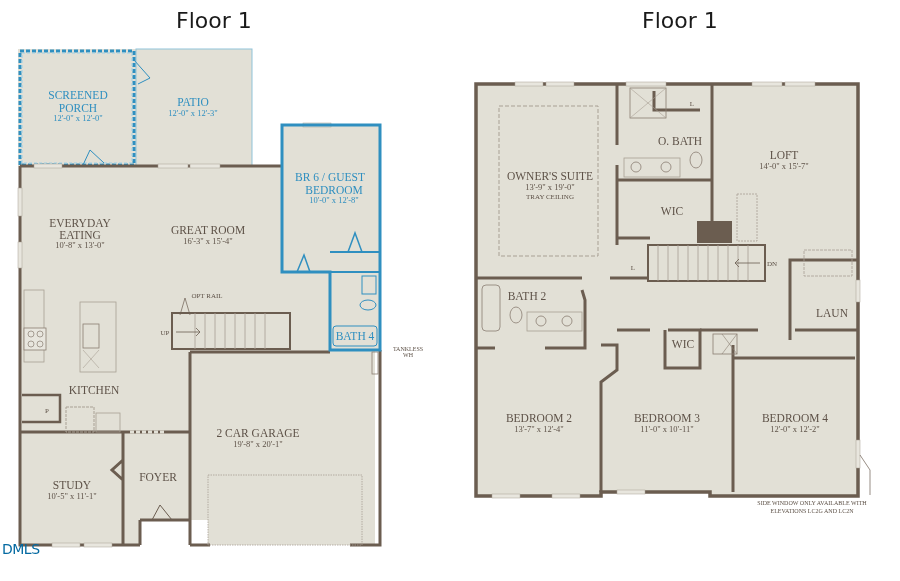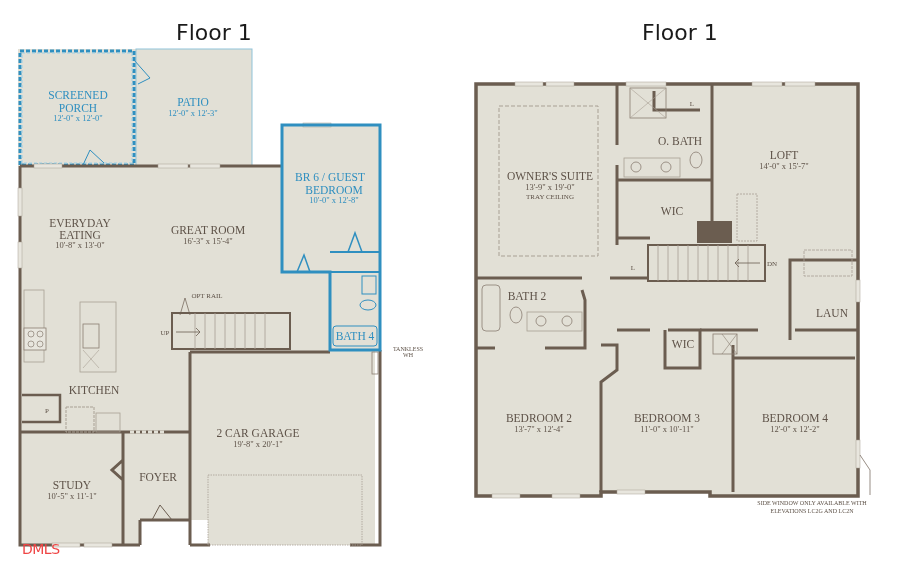--- a/index.html
+++ b/index.html
@@ -1,27 +1,27 @@
 <!DOCTYPE html>
 <html><head>
 <meta charset="utf-8">
 <style>
   html, body { margin:0; padding:0; background:#ffffff; }
   body { width:900px; height:581px; position:relative; overflow:hidden; font-family:"DejaVu Sans", sans-serif; }
-  .floor-title { position:absolute; top:20px; font-family:"DejaVu Sans", sans-serif; font-size:22px; color:#1a1a1a; }
+  .floor-title { position:absolute; top:8px; font-family:"DejaVu Sans", sans-serif; font-size:22px; color:#1a1a1a; }
   #f1-title { left:176px; }
   #f2-title { left:642px; }
   svg { position:absolute; left:0; top:0; }
   .lbl { font-family:"Liberation Serif", serif; fill:#5e5248; text-anchor:middle; }
   .lbl-b { font-family:"Liberation Serif", serif; fill:#2f8fc0; text-anchor:middle; }
   .room-name { font-size:11.5px; }
   .room-dim { font-size:8.5px; }
   .small { font-size:7px; }
   .tiny { font-size:6px; }
-  .wm { position:absolute; left:2px; top:541px; font-family:"DejaVu Sans", sans-serif; font-size:14px; color:#ef4444; letter-spacing:-0.5px;margin-left:20px; }
+  .wm { position:absolute; left:2px; top:541px; font-family:"DejaVu Sans", sans-serif; font-size:14px; color:#0369a1; letter-spacing:-0.5px; }
 </style>
 </head>
 <body>
 
 <div id="f1-title" class="floor-title">Floor 1</div>
 <div id="f2-title" class="floor-title">Floor 1</div>
 
 <svg width="900" height="581" viewBox="0 0 900 581">
 
   <g>

